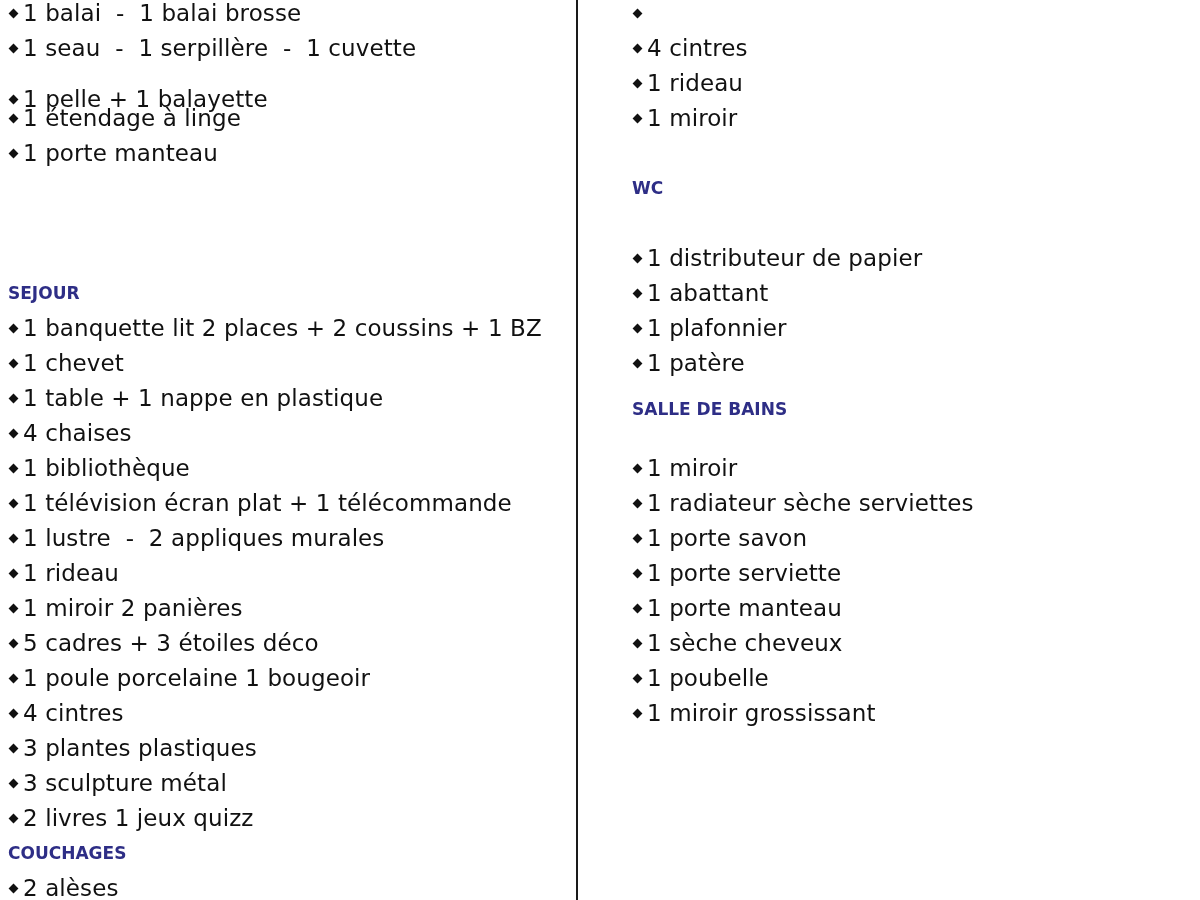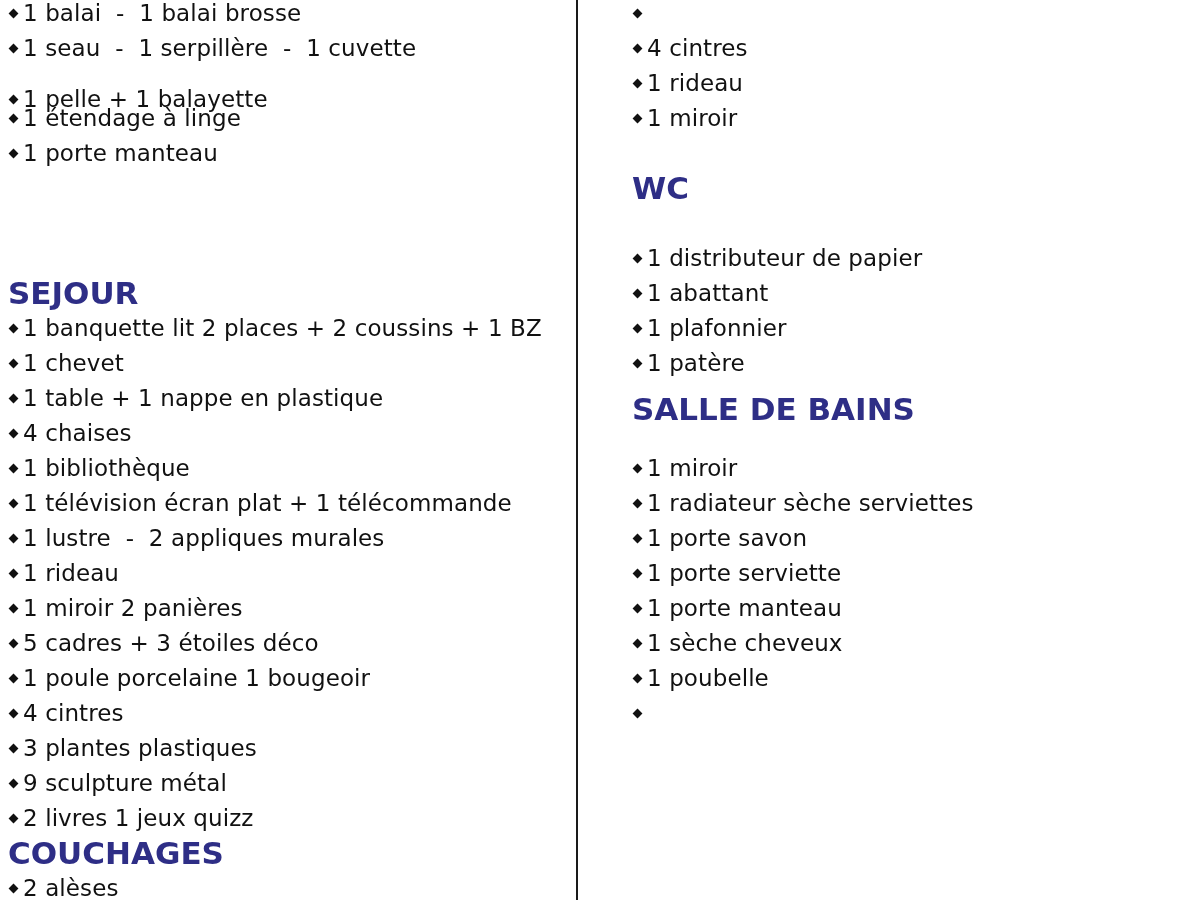--- a/index.html
+++ b/index.html
@@ -46,21 +46,21 @@
       transform: rotate(45deg);
       margin-right: 6px;
       margin-left: 2px;
       vertical-align: 4px;
     }
     .heading {
       position: absolute;
       left: 0;
       height: 35px;
       line-height: 35px;
-      font-size: 31px;
+      font-size: 17px;
       font-weight: bold;
       color: #2e2e86;
       white-space: pre;
     }
   </style>
 </head>
 <body>
 
 <div class="divider"></div>
 
@@ -78,21 +78,21 @@
   <div class="line" style="top:416px"><span class="bullet"></span><span>4 chaises</span></div>
   <div class="line" style="top:451px"><span class="bullet"></span><span>1 bibliothèque</span></div>
   <div class="line" style="top:486px"><span class="bullet"></span><span>1 télévision écran plat + 1 télécommande</span></div>
   <div class="line" style="top:521px"><span class="bullet"></span><span>1 lustre  -  2 appliques murales</span></div>
   <div class="line" style="top:556px"><span class="bullet"></span><span>1 rideau</span></div>
   <div class="line" style="top:591px"><span class="bullet"></span><span>1 miroir 2 panières</span></div>
   <div class="line" style="top:626px"><span class="bullet"></span><span>5 cadres + 3 étoiles déco</span></div>
   <div class="line" style="top:661px"><span class="bullet"></span><span>1 poule porcelaine 1 bougeoir</span></div>
   <div class="line" style="top:696px"><span class="bullet"></span><span>4 cintres</span></div>
   <div class="line" style="top:731px"><span class="bullet"></span><span>3 plantes plastiques</span></div>
-  <div class="line" style="top:766px"><span class="bullet"></span><span>9 sculpture métal</span></div>
+  <div class="line" style="top:766px"><span class="bullet"></span><span>3 sculpture métal</span></div>
   <div class="line" style="top:801px"><span class="bullet"></span><span>2 livres 1 jeux quizz</span></div>
 
   <div class="heading" style="top:836px">COUCHAGES</div>
   <div class="line" style="top:871px"><span class="bullet"></span><span>2 alèses</span></div>
 </div>
 
 <div class="column col-right">
   <div class="line" style="top:-4px"><span class="bullet"></span></div>
   <div class="line" style="top:31px"><span class="bullet"></span><span>4 cintres</span></div>
   <div class="line" style="top:66px"><span class="bullet"></span><span>1 rideau</span></div>
@@ -105,14 +105,14 @@
   <div class="line" style="top:346px"><span class="bullet"></span><span>1 patère</span></div>
 
   <div class="heading" style="top:392px">SALLE DE BAINS</div>
   <div class="line" style="top:451px"><span class="bullet"></span><span>1 miroir</span></div>
   <div class="line" style="top:486px"><span class="bullet"></span><span>1 radiateur sèche serviettes</span></div>
   <div class="line" style="top:521px"><span class="bullet"></span><span>1 porte savon</span></div>
   <div class="line" style="top:556px"><span class="bullet"></span><span>1 porte serviette</span></div>
   <div class="line" style="top:591px"><span class="bullet"></span><span>1 porte manteau</span></div>
   <div class="line" style="top:626px"><span class="bullet"></span><span>1 sèche cheveux</span></div>
   <div class="line" style="top:661px"><span class="bullet"></span><span>1 poubelle</span></div>
-  <div class="line" style="top:696px"><span class="bullet"></span></div>
+  <div class="line" style="top:696px"><span class="bullet"></span><span>1 miroir grossissant</span></div>
 </div>
 
 </body></html>

